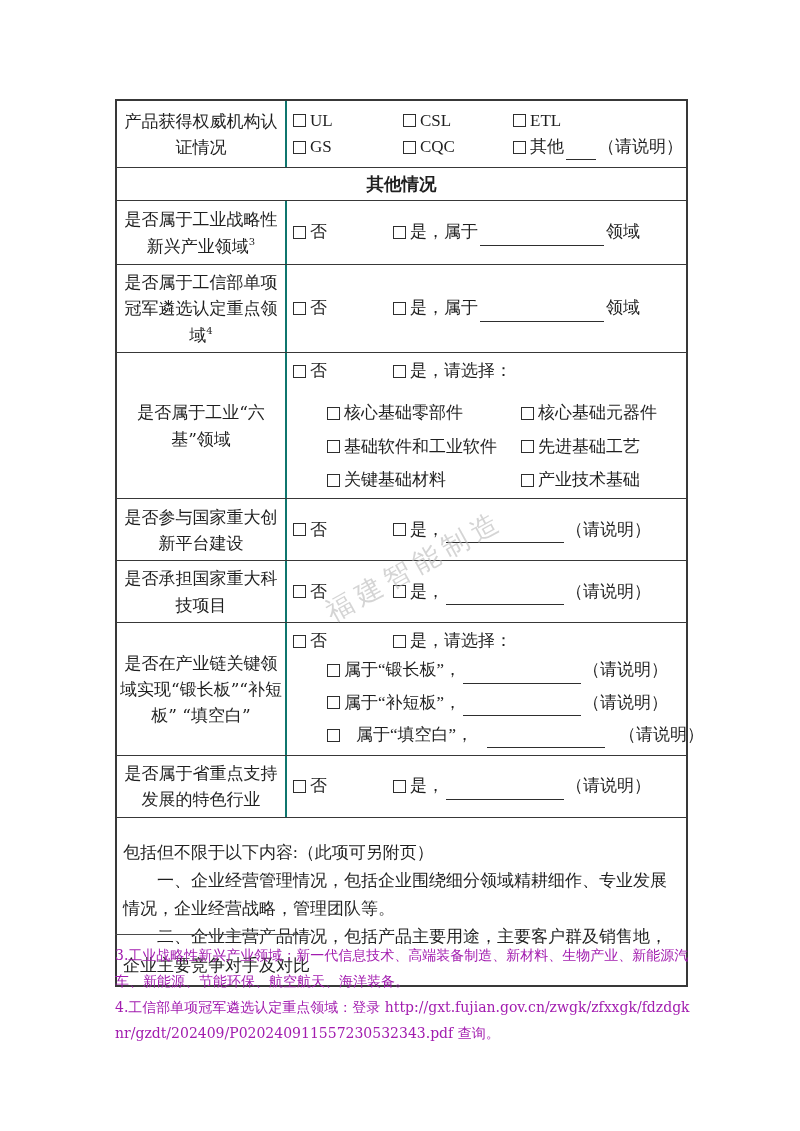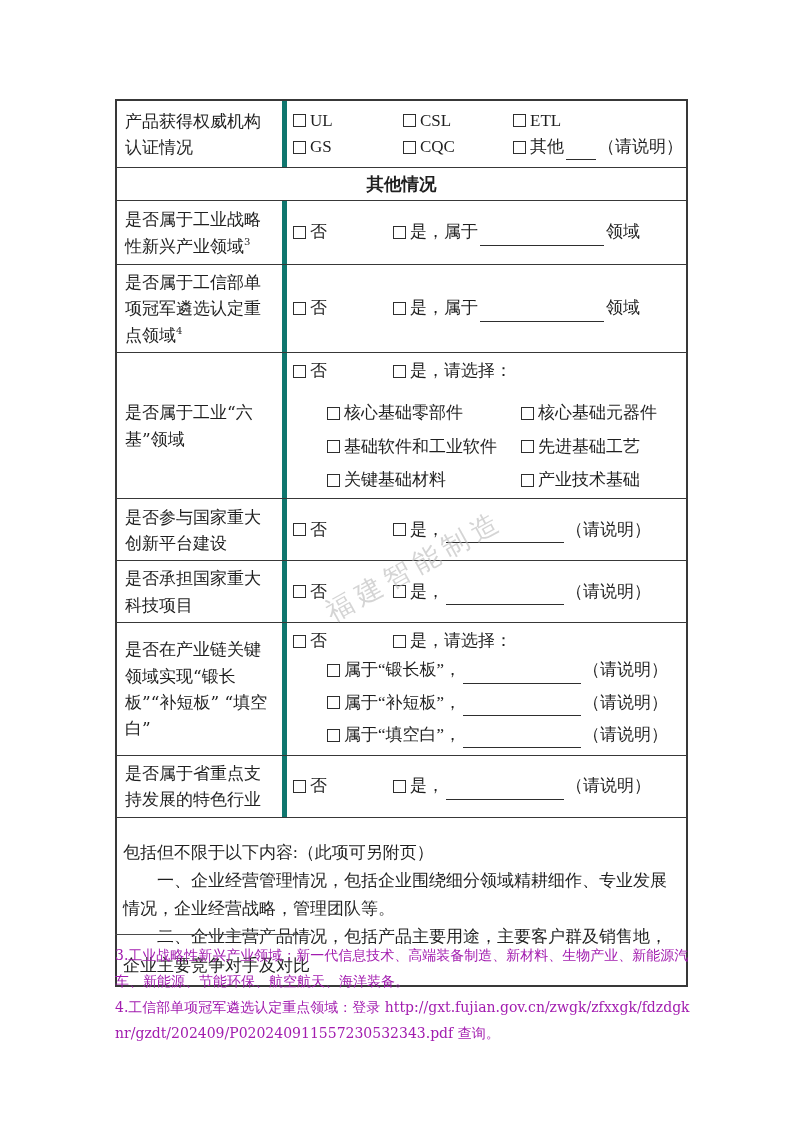--- a/index.html
+++ b/index.html
@@ -34,26 +34,26 @@
     width: 573px;
     border: 2px solid #383838;
     background: transparent;
     font-size: 17px;
   }
   .row { display: flex; border-bottom: 1px solid #383838; }
   .row:last-child { border-bottom: none; }
   .cell-label {
     width: 170px;
     flex: 0 0 170px;
-    border-right: 5px solid #0f766e;
+    border-right: 2px solid #0f766e;
     display: flex;
     align-items: center;
     justify-content: center;
-    text-align: left;
-    padding: 4px 8px;
+    text-align: center;
+    padding: 4px 1px;
     line-height: 1.55;
   }
   .cell-label sup { font-size: 10px; vertical-align: super; }
   .cell-content {
     flex: 1;
     padding: 5px 8px 5px 6px;
     display: flex;
     flex-direction: column;
     justify-content: center;
     line-height: 1.55;
@@ -92,21 +92,21 @@
   .blank-short { width: 30px; }
   .sub-grid {
     display: grid;
     grid-template-columns: 194px auto;
     margin-left: 34px;
     row-gap: 7px;
     margin-top: 16px;
   }
   .sub-list { margin-left: 34px; margin-top: 3px; }
   .sub-list .opt { margin-bottom: 6px; }
-  .sub-list .opt:last-child { margin-bottom: 0; }
+  .sub-list .opt:last-child { margin-bottom: 0; gap: 12px; }
   .sub-opt { display: inline-flex; align-items: center; white-space: nowrap; }
   .para { line-height: 1.66; }
   .para.indent { text-indent: 2em; }
   .footnotes {
     position: absolute;
     left: 115px;
     top: 934px;
     width: 578px;
     font-size: 14px;
     line-height: 1.85;

